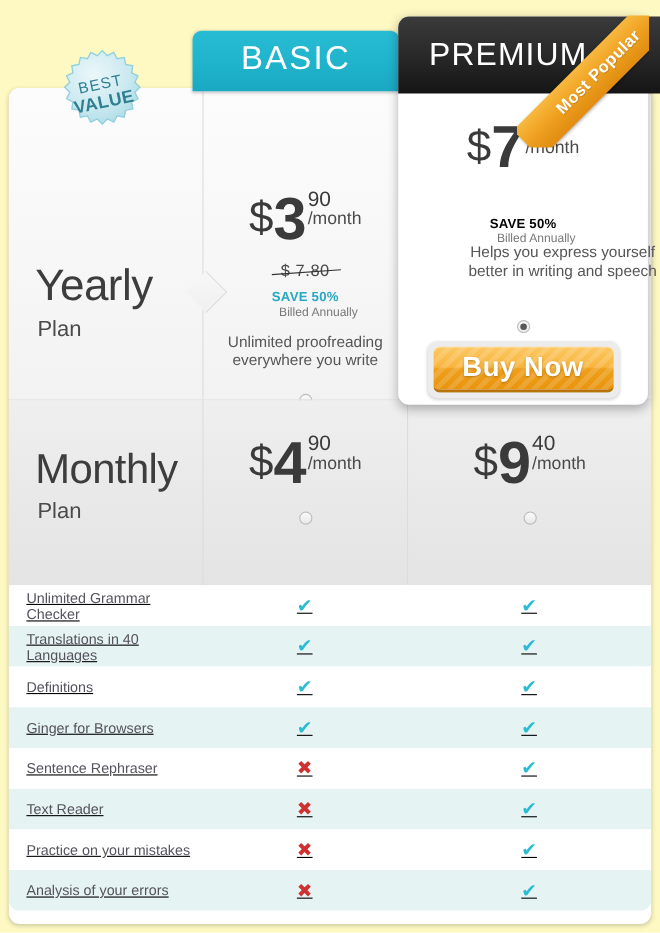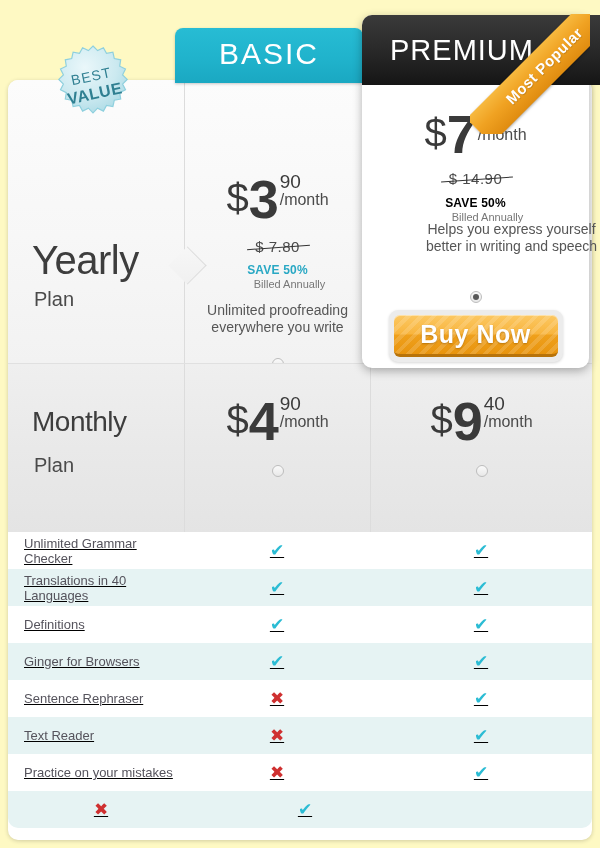--- a/index.html
+++ b/index.html
@@ -71,21 +71,21 @@
 
   
   .plan-name {
     position: absolute;
     left: 24px;
     font-weight: 300;
     color: #3d3d3d;
     letter-spacing: -0.5px;
   }
   .yearly .plan-name { top: 158px; font-size: 40px; }
-  .monthly .plan-name { top: 42px; font-size: 28px; }
+  .monthly .plan-name { top: 42px; font-size: 38px; }
   .plan-sub {
     position: absolute;
     left: 26px;
     font-size: 20px;
     font-weight: 300;
     color: #4a4a4a;
   }
   .yearly .plan-sub { top: 208px; }
   .monthly .plan-sub { top: 90px; }
 
@@ -541,20 +541,21 @@
           <div class="feat-name">Text Reader</div>
           <div class="feat-mark no">✖</div>
           <div class="feat-mark prem yes">✔</div>
         </div>
         <div class="feat-row">
           <div class="feat-name">Practice on your mistakes</div>
           <div class="feat-mark no">✖</div>
           <div class="feat-mark prem yes">✔</div>
         </div>
         <div class="feat-row alt">
+          <div class="feat-name">Analysis of your errors</div>
           <div class="feat-mark no">✖</div>
           <div class="feat-mark prem yes">✔</div>
         </div>
       </div>
   </div>
 
   <div class="premium-card">
     <div class="premium-head">
       <div class="tab-txt">PREMIUM</div>
     </div>
@@ -563,23 +564,20 @@
       <div class="ribbon">
         <span>Most Popular</span>
       </div>
     </div>
 
     <div class="premium-body">
       <div class="price-block" style="top:22px;">
         <span class="price-row">
           <span class="cur">$</span><span class="whole">7</span><span class="frac-wrap"><span class="cents">50</span><span class="permonth">/month</span></span>
         </span>
-      </div>
-      <div class="old-price" style="top:85px;">
-        <span class="strike">$ 14.90</span>
       </div>
       <div class="save" style="top:111px;">
         <span class="big">SAVE 50%</span>
         <span class="small">Billed Annually</span>
       </div>
       <div class="tagline" style="top:136px;padding:0 18px;box-sizing:border-box;margin-left:36px;">Helps you express yourself better in writing and speech</div>
       <div class="radio on" style="top:206px;"></div>
 
       <div class="buy-wrap">
         <button class="buy-btn">Buy Now</button>

